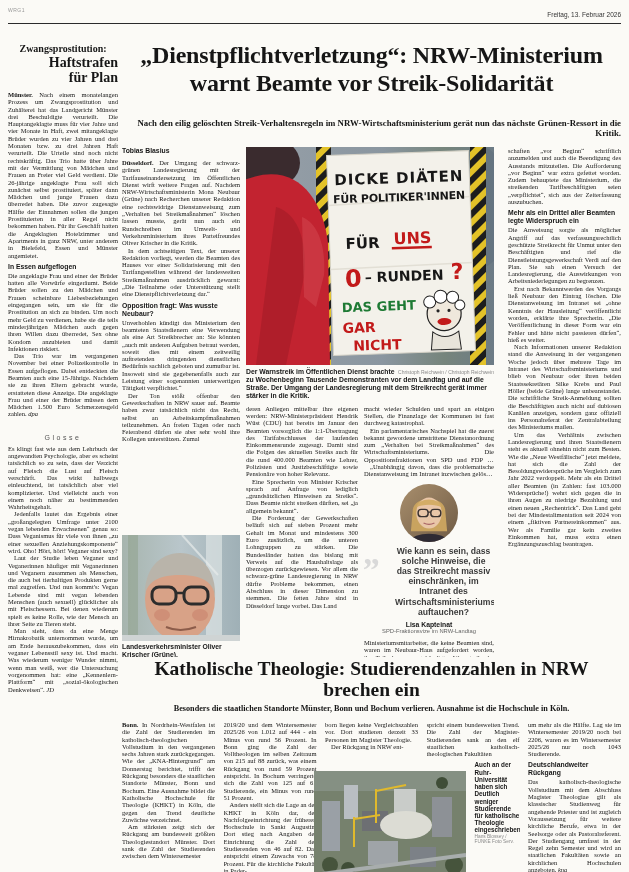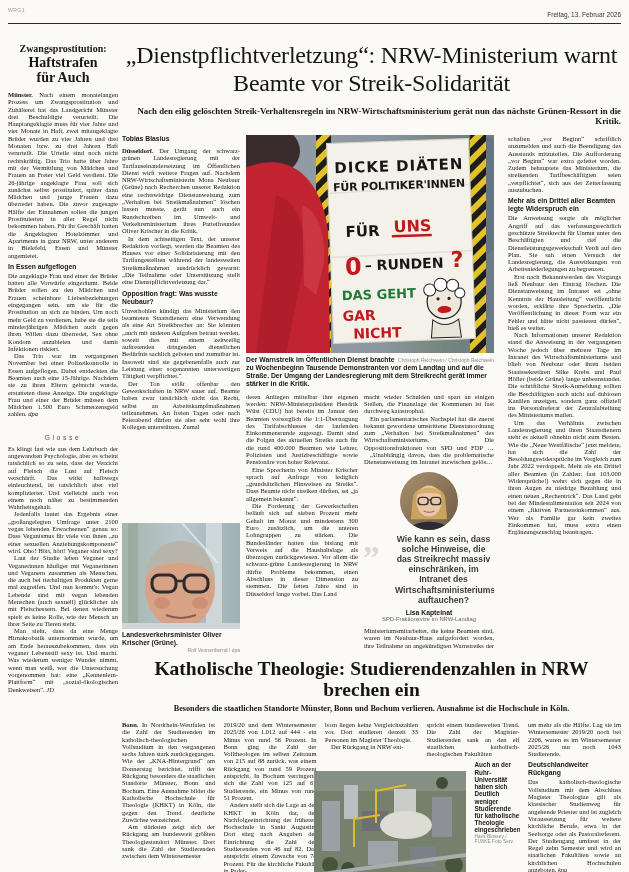--- a/index.html
+++ b/index.html
@@ -9,33 +9,33 @@
   .hdr{position:absolute;left:8px;right:8px;top:4px;height:19px;border-bottom:1.4px solid #2b2b2b;}
   .ed{position:absolute;left:0;top:3px;font:5px "Liberation Sans",sans-serif;color:#999;letter-spacing:.5px;}
   .section{position:absolute;left:0;right:0;top:1px;margin:0;text-align:center;
            font:600 13.5px "Liberation Serif",serif;letter-spacing:.6px;}
   .date{position:absolute;right:0;top:7px;font:6.5px "Liberation Sans",sans-serif;color:#333;}
 
   
   .rail{position:absolute;left:8px;top:42px;width:110px;bottom:2px;overflow:hidden;}
   .rail-head{text-align:center;margin:0 0 6px;}
   .rail-kicker{display:block;font-size:10px;line-height:13px;}
-  .rail-title{display:block;font-size:14px;line-height:15px;}
+  .rail-title{display:block;font-size:14px;line-height:15px;text-align:right;}
   .bodytext{font-size:6.5px;line-height:7.3px;text-align:justify;}
   .bodytext p{margin:0;}
   .bodytext p + p{text-indent:6px;}
   .subhead{font:bold 6.8px/8px "Liberation Sans",sans-serif;margin:4px 0 1px;text-align:left;}
   .agency{font-style:italic;}
   .glosse{margin-top:16px;}
   .glosse-kicker{text-align:center;font:7px "Liberation Sans",sans-serif;letter-spacing:2.5px;color:#555;margin:0 0 4px;}
   .glosse-title{text-align:center;font-style:italic;font-weight:600;font-size:15.5px;line-height:16.5px;margin:0 0 6px;}
 
   
   .main{position:absolute;left:122px;top:40px;width:499px;height:617px;overflow:hidden;}
-  .main-hl{margin:2px 0 9px;text-align:center;font-weight:400;font-size:24px;line-height:27.5px;letter-spacing:-.2px;}
+  .main-hl{margin:2px 0 21px;text-align:center;font-weight:700;font-size:24px;line-height:27.5px;letter-spacing:-.2px;}
   .main-sub{margin:0 0 9px;text-align:right;font-weight:600;font-size:8.8px;line-height:10px;}
   .main-body{display:flex;height:527px;overflow:hidden;}
   .m-col1{width:118px;flex:none;display:flex;flex-direction:column;}
   .m-mid{width:248px;flex:none;margin-left:6px;}
   .m-col4{width:113px;flex:none;margin-left:14px;overflow:hidden;}
   .byline{font:bold 6.8px "Liberation Sans",sans-serif;margin:0 0 5px;}
   .colclip{height:372px;overflow:hidden;}
   figure{margin:0;}
   .krischer-fig{margin-top:4px;}
   .krischer-fig .ph{width:118px;height:106px;display:block;}
@@ -77,21 +77,21 @@
 <div class="hdr">
   <span class="ed">WRG1</span>
   <span class="date">Freitag, 13. Februar 2026</span>
 </div>
 
 <aside class="rail">
   <article>
     <h2 class="rail-head">
       <span class="rail-kicker">Zwangsprostitution:</span>
       <span class="rail-title">Haftstrafen</span>
-      <span class="rail-title">für Auch</span>
+      <span class="rail-title">für Plan</span>
     </h2>
     <div class="bodytext">
       <p><b>Münster.</b> <span>Nach einem monatelangen Prozess um Zwangsprostitution und Zuhälterei hat das Landgericht Münster drei Beschuldigte verurteilt. Die Hauptangeklagte muss für vier Jahre und vier Monate in Haft, zwei mitangeklagte Brüder wurden zu vier Jahren und drei Monaten bzw. zu drei Jahren Haft verurteilt. Die Urteile sind noch nicht rechtskräftig. Das Trio hatte über Jahre mit der Vermittlung von Mädchen und Frauen an Freier viel Geld verdient. Die 26-jährige angeklagte Frau soll sich zunächst selbst prostituiert, später dann Mädchen und junge Frauen dazu überredet haben. Die zuvor zugesagte Hälfte der Einnahmen sollen die jungen Prostituierten in aller Regel nicht bekommen haben. Für ihr Geschäft hatten die Angeklagten Hotelzimmer und Apartments in ganz NRW, unter anderem in Bielefeld, Essen und Münster angemietet.</span></p>
       <h3 class="subhead">In Essen aufgeflogen</h3>
       <p>Die angeklagte Frau und einer der Brüder hatten alle Vorwürfe eingeräumt. Beide Brüder sollen zu den Mädchen und Frauen scheinbare Liebesbeziehungen eingegangen sein, um sie für die Prostitution an sich zu binden. Um noch mehr Geld zu verdienen, habe sie die teils minderjährigen Mädchen auch gegen ihren Willen dazu überredet, Sex ohne Kondom anzubieten und damit Infektionen riskiert.</p>
       <p><span>Das Trio war im vergangenen November bei einer Polizeikontrolle in Essen aufgeflogen. Dabei entdeckten die Beamten auch eine 15-Jährige. Nachdem sie zu ihren Eltern gebracht wurde, erstatteten diese Anzeige. Die angeklagte Frau und einer der Brüder müssen dem Mädchen 1.500 Euro Schmerzensgeld zahlen. </span><i class="agency">dpa</i></p>
     </div>
   </article>
 
   <article class="glosse">

